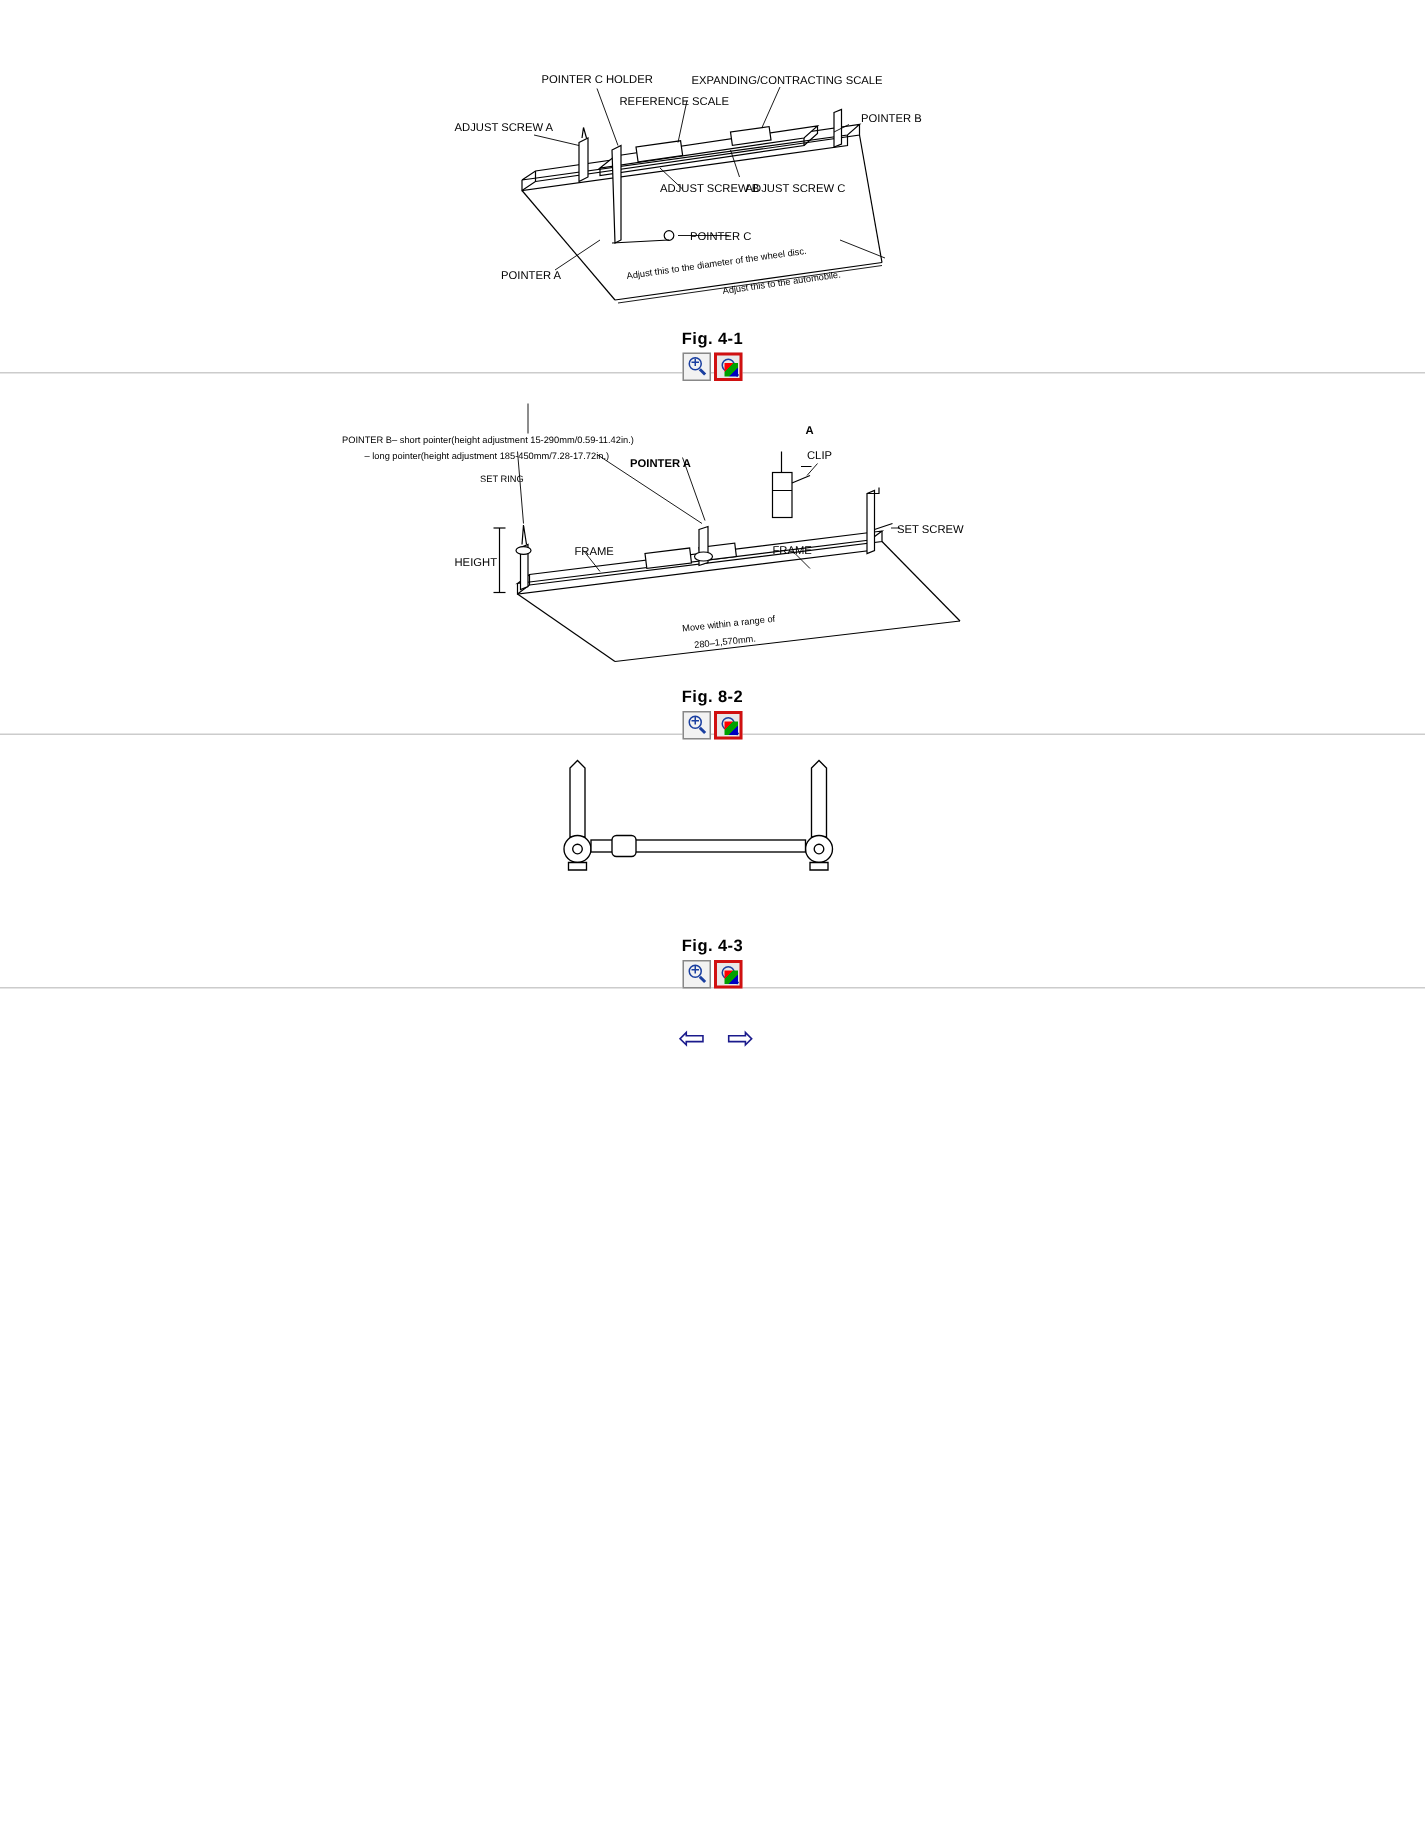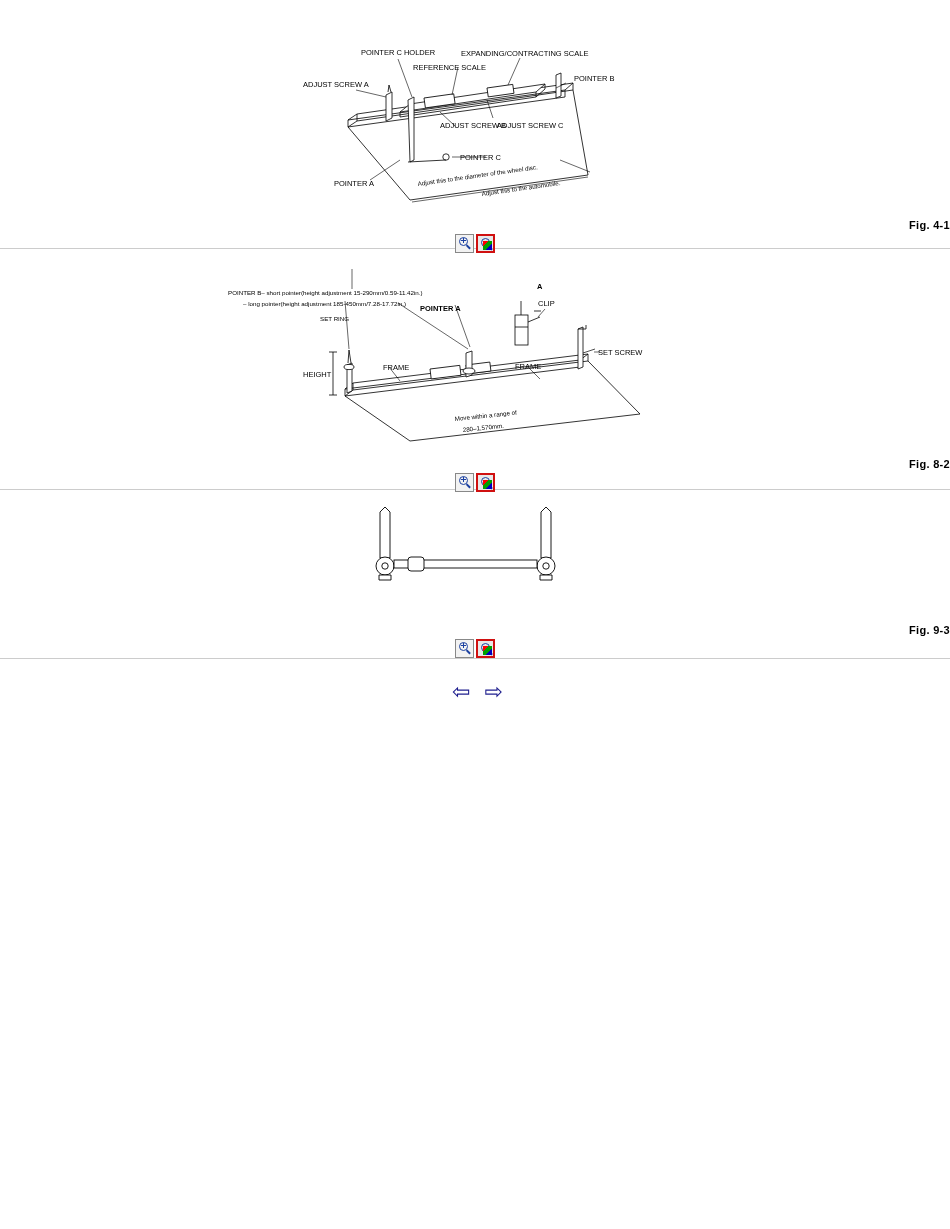--- a/index.html
+++ b/index.html
@@ -30,21 +30,21 @@
   }
   .divider {
     border: none;
     border-top: 1px solid #cccccc;
     margin: 0;
     width: 100%;
   }
   .fig-caption {
     font-size: 11px;
     font-weight: bold;
-    text-align: right;
+    text-align: center;
     letter-spacing: 0.3px;
   }
   .zoom-bar {
     display: flex;
     justify-content: center;
     gap: 2px;
     margin-top: 3px;
   }
   .zoom-btn {
     width: 19px;
@@ -302,21 +302,21 @@
           <circle cx="546" cy="76" r="9"></circle>
           <circle cx="546" cy="76" r="3.2"></circle>
 
           <rect x="394" y="70" width="143" height="8"></rect>
           <rect x="408" y="67" width="16" height="14" rx="3"></rect>
 
           <path d="M379 85 L391 85 L391 90 L379 90 Z"></path>
           <path d="M540 85 L552 85 L552 90 L540 90 Z"></path>
         </g>
       </svg>
-      <div class="fig-caption">Fig. 9-3</div>
+      <div class="fig-caption">Fig. 4-3</div>
       <div class="zoom-bar">
         <span class="zoom-btn">
           <span class="mag"></span>
             <span class="plus"></span>
             <span class="plus2"></span>
         </span>
         <span class="zoom-btn selected">
           <span class="mag"></span>
             <span class="rainbow"></span>
         </span>

